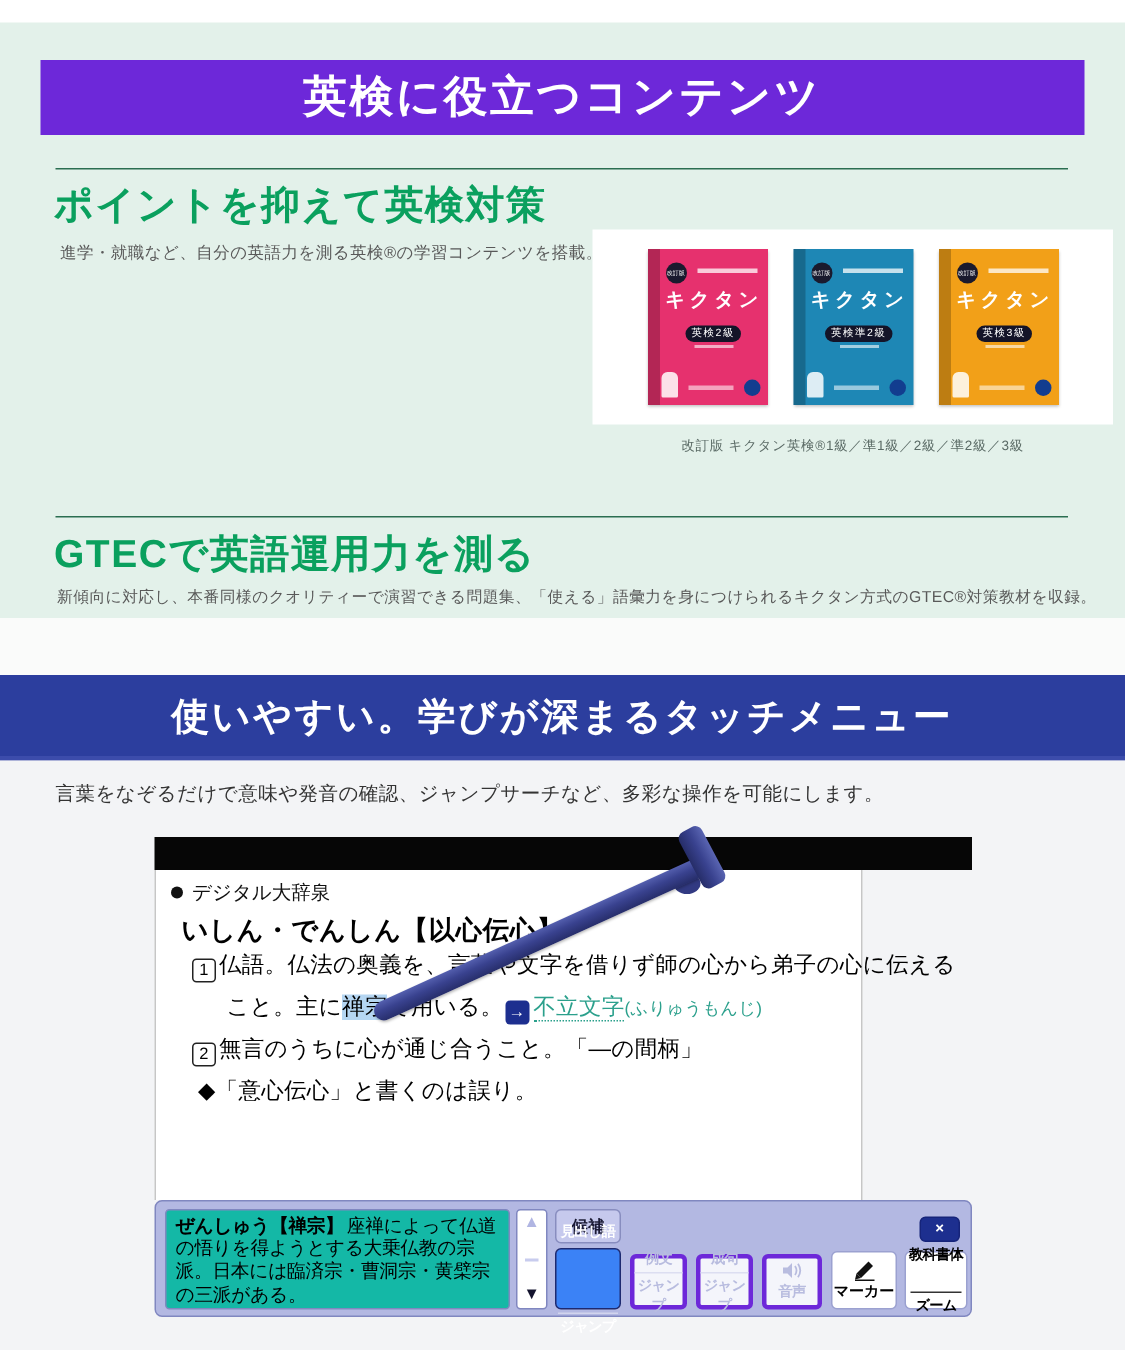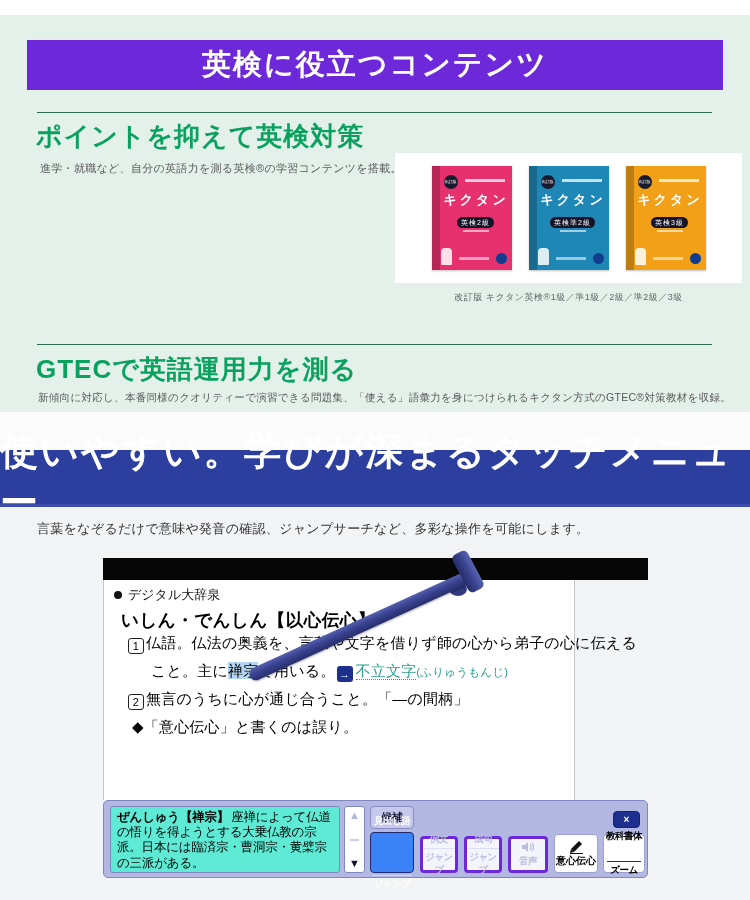--- a/index.html
+++ b/index.html
@@ -36,21 +36,21 @@
   .book-char { position:absolute; left:9px; bottom:5px; width:11px; height:17px;
     background:rgba(255,255,255,0.85); border-radius:4px 4px 1px 1px; }
   .book-btmline { position:absolute; left:27px; bottom:10px; width:30px; height:3px; background:rgba(255,255,255,0.55); }
   .book-logo { position:absolute; right:5px; bottom:6px; width:11px; height:11px; border-radius:50%; background:#123d8f; }
   .books-caption { position:absolute; left:395px; top:276px; width:347px; text-align:center;
     color:#5b6b66; font-size:9px; letter-spacing:0.5px; }
 
   
   .strip-gap { height:38px; background:#fafbfa; }
   .banner-navy { height:57px; background:#2c3e9e; border-bottom:3px solid #3c4cab;
-    color:#fff; font-size:38px; font-weight:bold; letter-spacing:2px;
+    color:#fff; font-size:25px; font-weight:bold; letter-spacing:2px;
     display:flex; align-items:center; justify-content:center; }
 
   
   .sec-bottom { position:relative; height:393px; background:#f3f4f6; }
   .touch-desc { position:absolute; left:37px; top:13px; color:#333; font-size:13px; letter-spacing:0.3px; }
 
   .device { position:absolute; left:103px; top:51px; width:545px; height:320px; }
   .device-topbar { position:absolute; left:0; top:0; width:545px; height:22px; background:#060606; }
   .device-screen { position:absolute; left:0; top:22px; width:472px; height:220px; background:#fff;
     border-left:1px solid #c6c6c6; border-right:1px solid #c6c6c6; }
@@ -75,21 +75,21 @@
     box-shadow:0 1px 2px rgba(0,0,0,0.3); }
   .stylus-head { position:absolute; left:344px; top:5px; width:42px; height:17px;
     background:linear-gradient(#5a65b2,#39428f 50%,#262d68); border-radius:5px;
     transform:rotate(62deg); z-index:6; }
   .stylus-joint { position:absolute; left:346px; top:24px; width:18px; height:14px;
     background:#323a82; border-radius:50%; z-index:4; }
 
   
   .panel { position:absolute; left:0; top:242px; width:545px; height:78px; background:#b3b8e2;
     border:1px solid #8087c0; border-radius:5px; }
-  .popup-box { position:absolute; left:6px; top:5px; width:230px; height:67px; background:#5eead4;
+  .popup-box { position:absolute; left:6px; top:5px; width:230px; height:67px; background:#14b8a6;
     border:1px solid #8087c0; border-radius:3px; padding:3px 6px; font-size:12.5px;
     line-height:15.2px; color:#000; letter-spacing:-0.2px; }
   .popup-box b { margin-right:2px; }
   .scrollbar { position:absolute; left:240px; top:5px; width:21px; height:67px; background:#fff;
     border:1px solid #8087c0; border-radius:3px; display:flex; flex-direction:column;
     align-items:center; justify-content:space-between; padding:3px 0; }
   .scroll-up { color:#b0b5e2; font-size:11px; line-height:1; cursor:pointer; }
   .scroll-thumb { width:9px; height:2px; background:#c8cce e; background:#c8ccee; }
   .scroll-down { color:#14142e; font-size:11px; line-height:1; cursor:pointer; }
 
@@ -253,21 +253,21 @@
         </div>
 
         <div class="btn btn-white btn-marker">
           <span class="marker-icon">
             <svg width="18" height="14" viewBox="0 0 18 14">
                 <path d="M4 9 L12 1 L15 4 L7 12 Z" fill="#111"></path>
                 <path d="M4 9 L3 13 L7 12 Z" fill="#111"></path>
                 <rect x="3" y="13" width="13" height="1.6" fill="#111"></rect>
               </svg>
           </span>
-          <span>意心伝心</span>
+          <span>マーカー</span>
         </div>
 
         <div class="btn btn-white btn-zoom">
           <span>教科書体</span>
           <span class="l2">ズーム</span>
         </div>
 
         <div class="btn btn-close">
           <span>×</span>
         </div>

